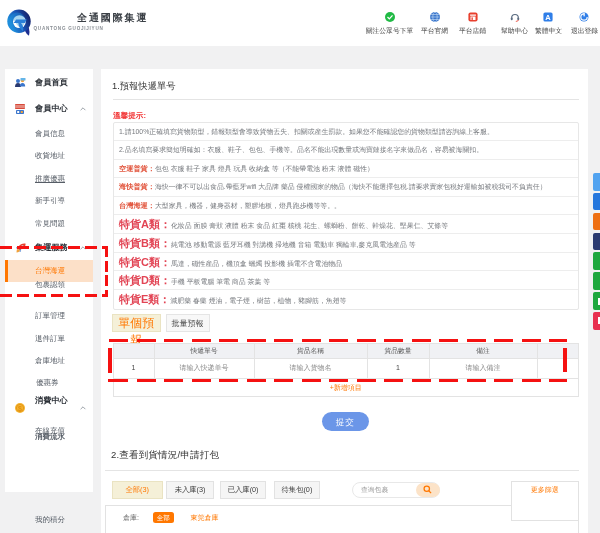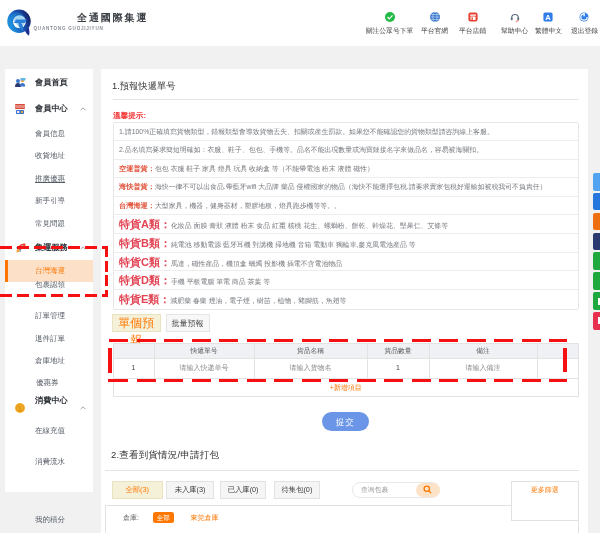--- a/index.html
+++ b/index.html
@@ -138,21 +138,21 @@
       <circle cx="6" cy="6" r="5" fill="#f5b32e"></circle>
       <circle cx="6" cy="6" r="3.6" fill="none" stroke="#e09112" stroke-width="0.8"></circle>
       <text x="6" y="8.6" font-size="7" fill="#e09112" text-anchor="middle" font-family="Liberation Sans" font-weight="bold">$</text>
     </svg>
   <div class="mg" style="top:396px;">消費中心</div>
   <svg class="caret" style="top:403.5px;" viewBox="0 0 10 10">
       <path d="M2 6.5 L5 3.5 L8 6.5" stroke="#9aa0a6" stroke-width="1.2" fill="none"></path>
     </svg>
 
   <div class="mi" style="top:426px;">在線充值</div>
-  <div class="mi" style="top:457px;">消費流水</div>
+  <div class="mi" style="top:432px;font-weight:bold;">消費流水</div>
   <div class="mi" style="top:472.5px;margin-top:42px;">我的積分</div>
 </div>
 
 <div id="main"></div>
 <div class="h1" style="left:112px; top:80px;">1.預報快遞單号</div>
 <div class="abs" style="left:113px; top:99px; width:466px; height:1px; background:#e4e4e4;"></div>
 <div class="abs" style="left:113px; top:110.5px; font-size:7.6px; font-weight:bold; color:#f23c3c;">溫馨提示:</div>
 
 <div class="abs" style="left:113px; top:122px; width:466px; height:188px; border:1px solid #e7e7e7; border-radius:2px; background:#fff;"></div>
 <div id="tiprows" style="position:absolute; left:114px; top:122.5px; width:464px; font-size:6.9px;">

